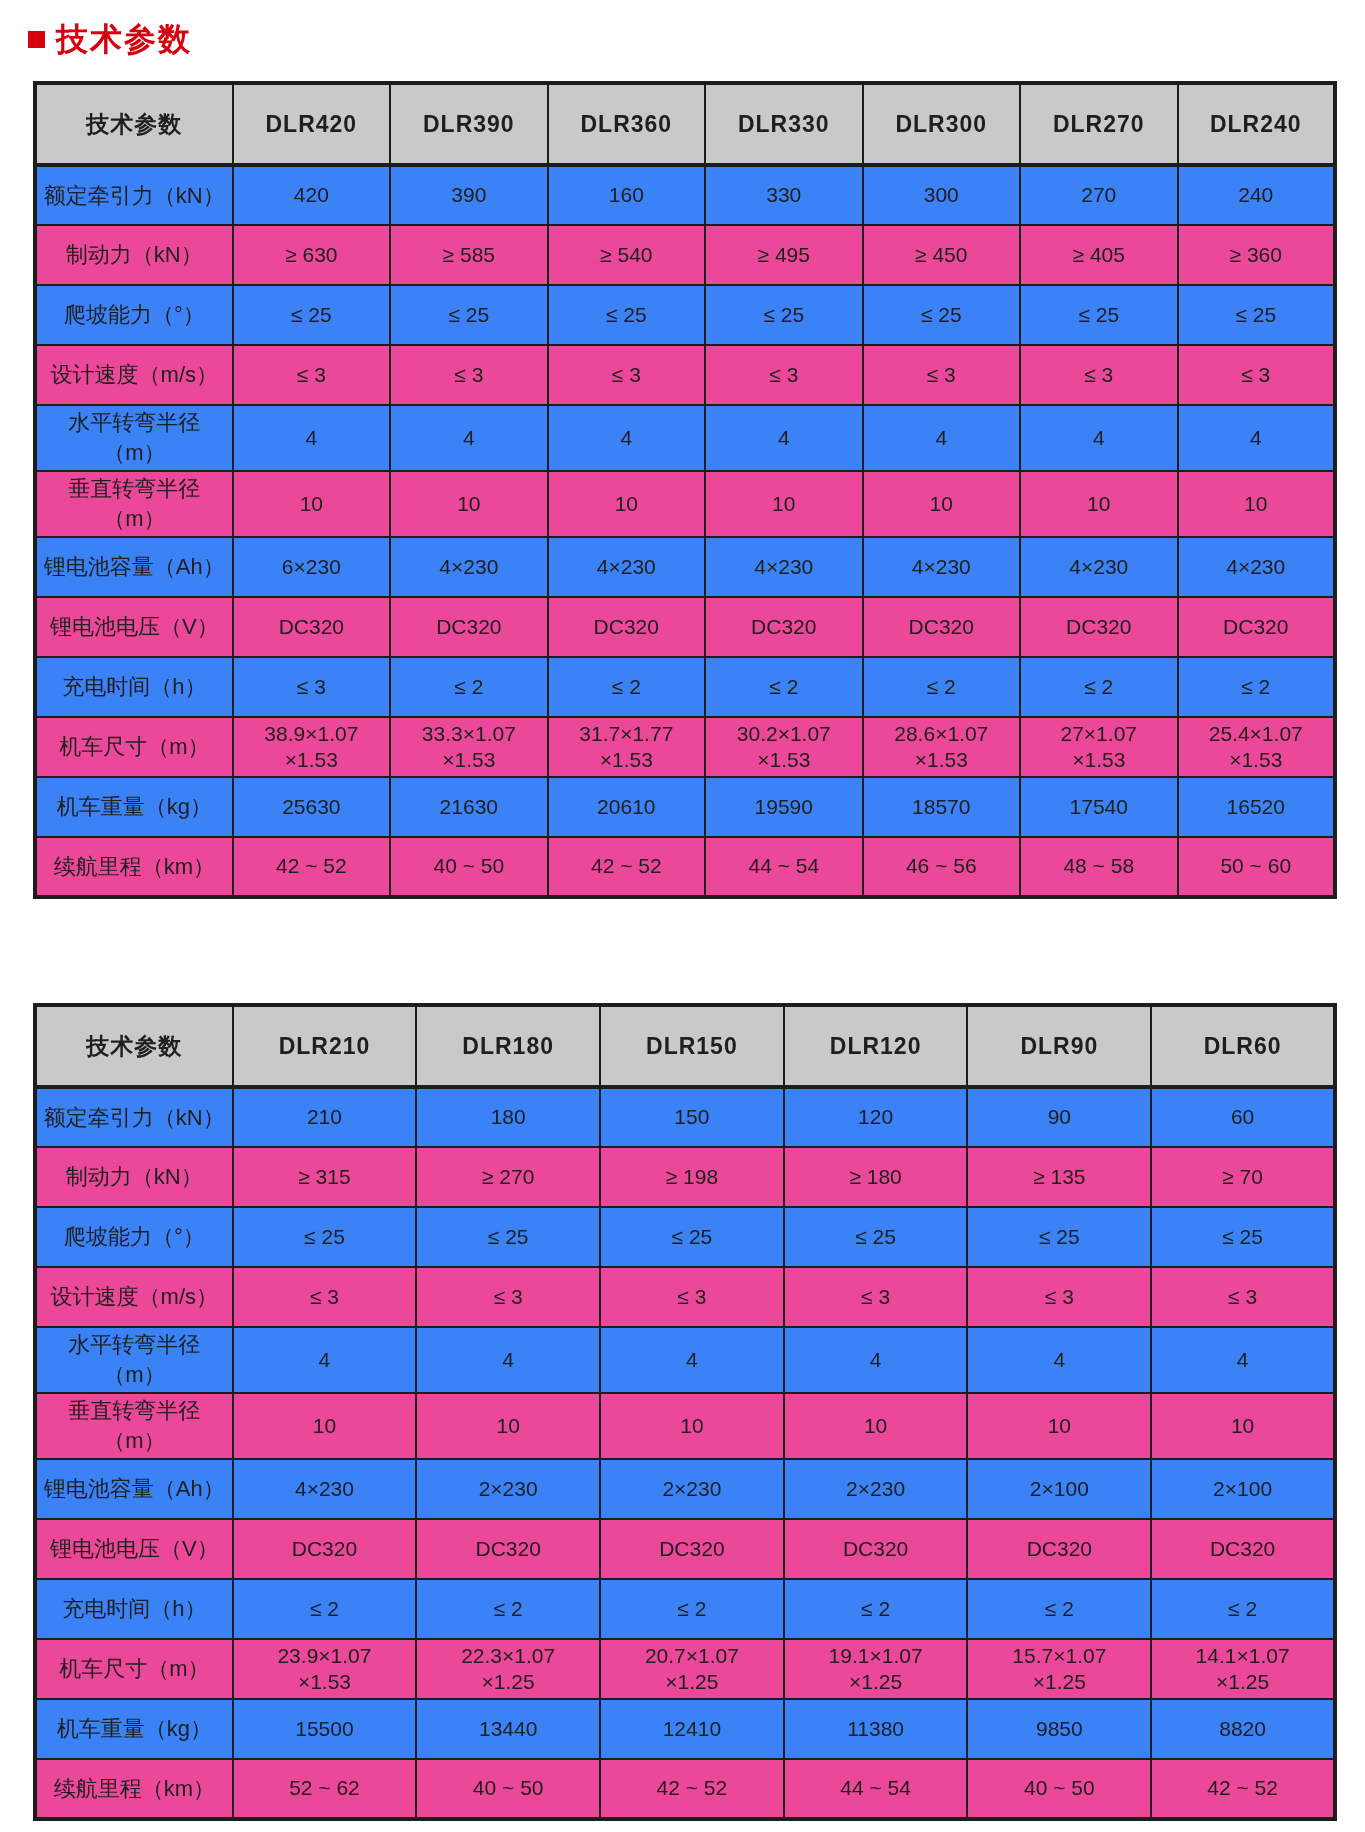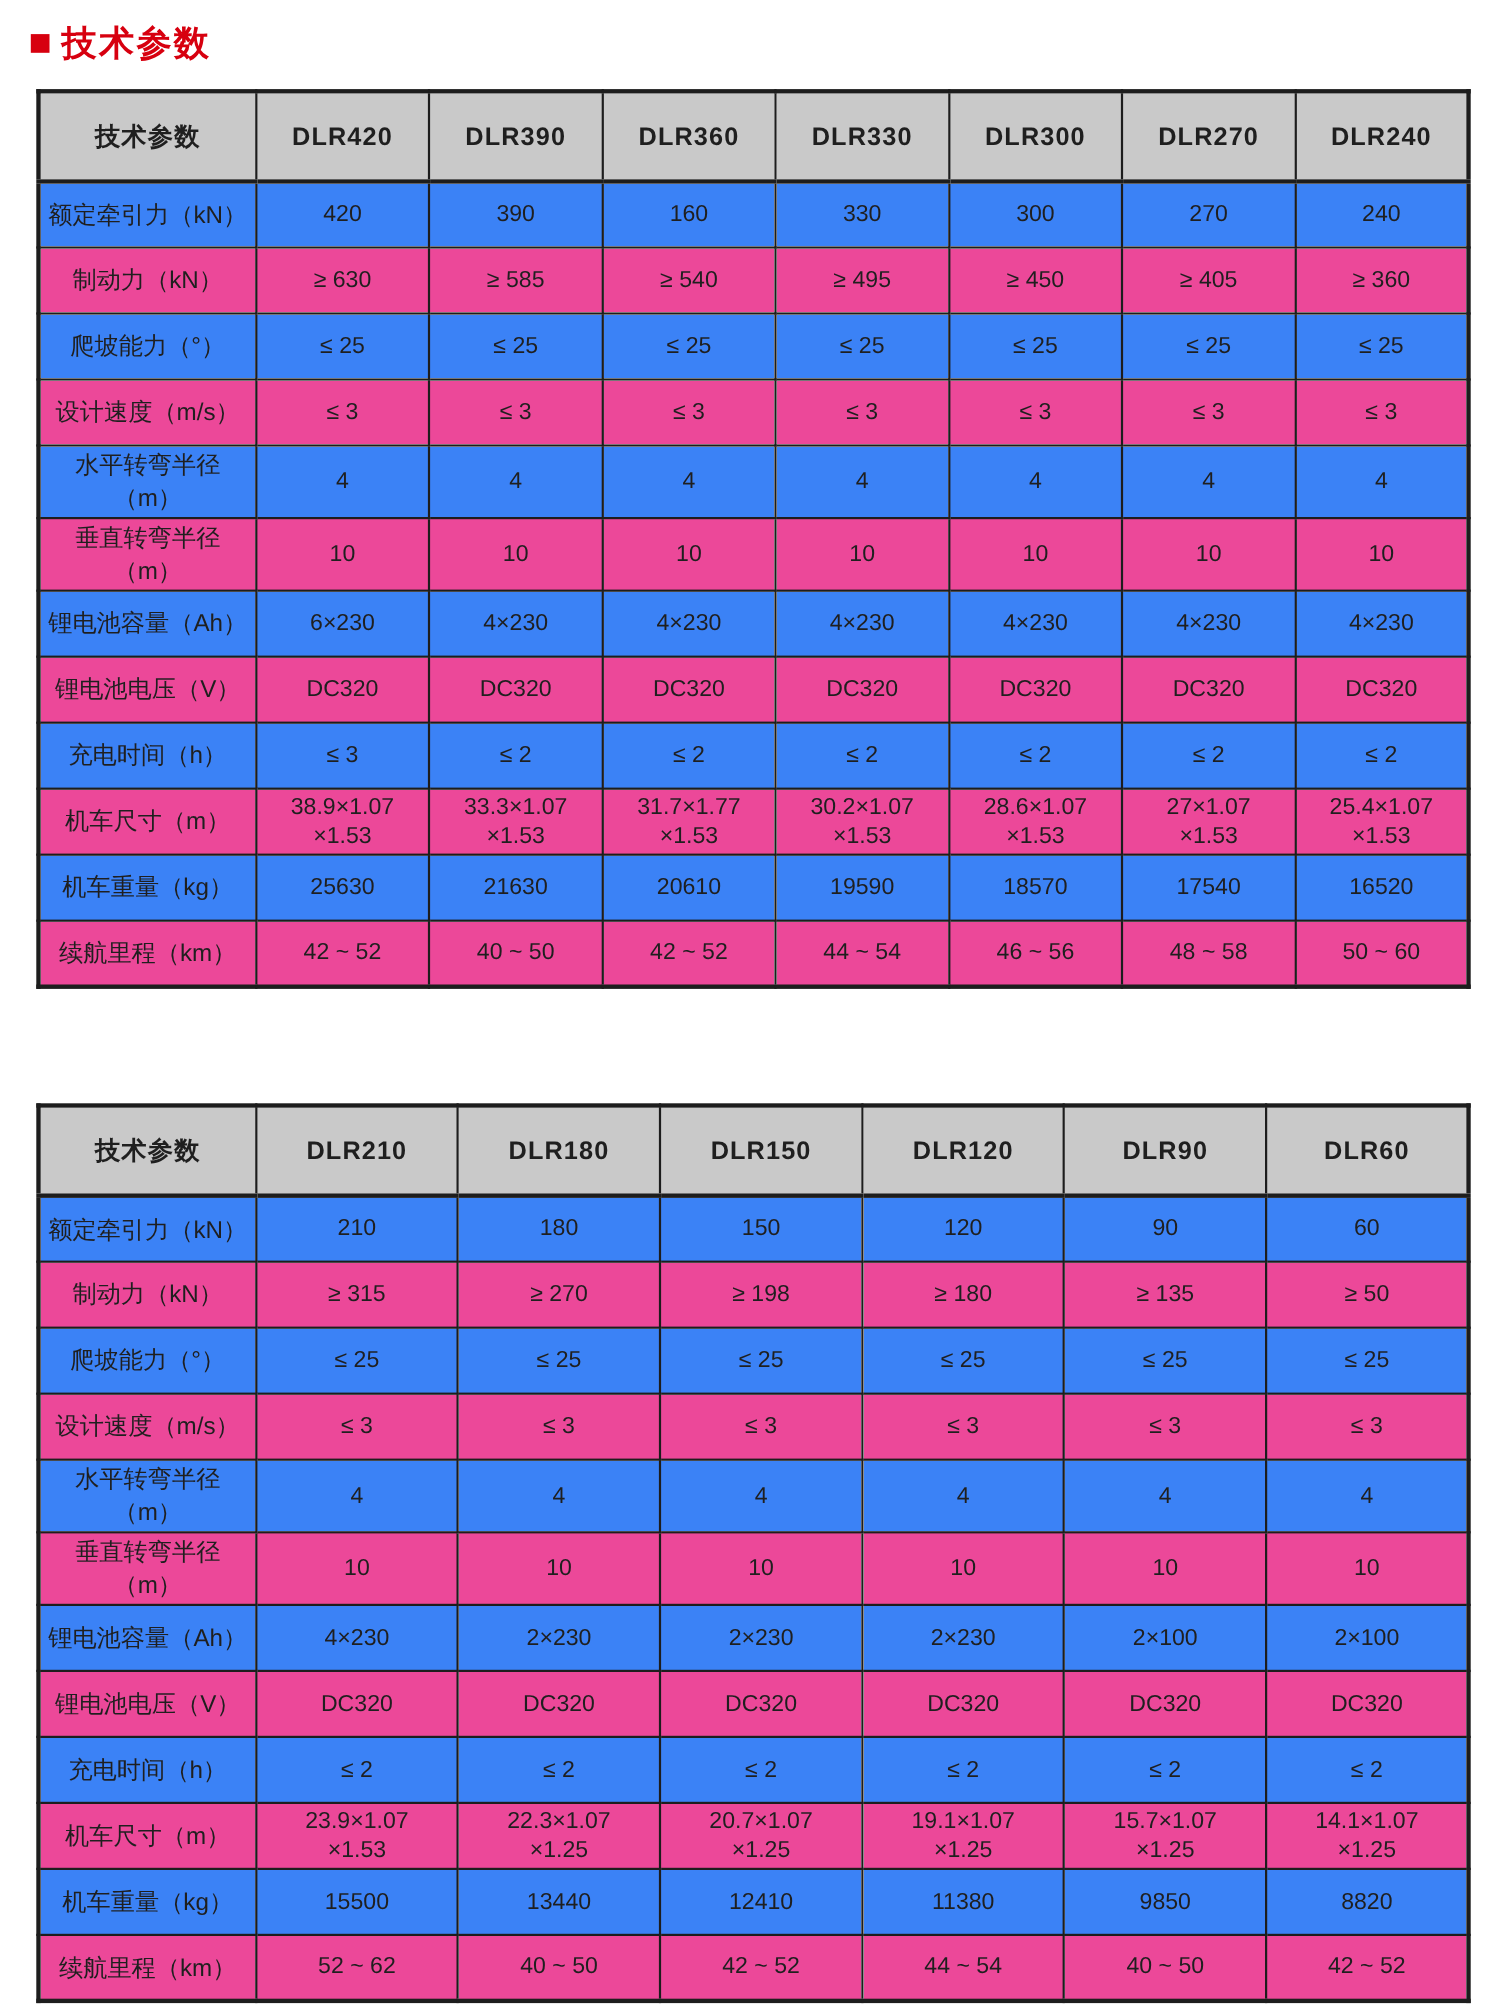--- a/index.html
+++ b/index.html
@@ -274,21 +274,21 @@
           <td>90</td>
           <td>60</td>
         </tr>
         <tr class="shade">
           <th>制动力（kN）</th>
           <td>≥ 315</td>
           <td>≥ 270</td>
           <td>≥ 198</td>
           <td>≥ 180</td>
           <td>≥ 135</td>
-          <td>≥ 50</td>
+          <td>≥ 70</td>
         </tr>
         <tr>
           <th>爬坡能力（°）</th>
           <td>≤ 25</td>
           <td>≤ 25</td>
           <td>≤ 25</td>
           <td>≤ 25</td>
           <td>≤ 25</td>
           <td>≤ 25</td>
         </tr>

